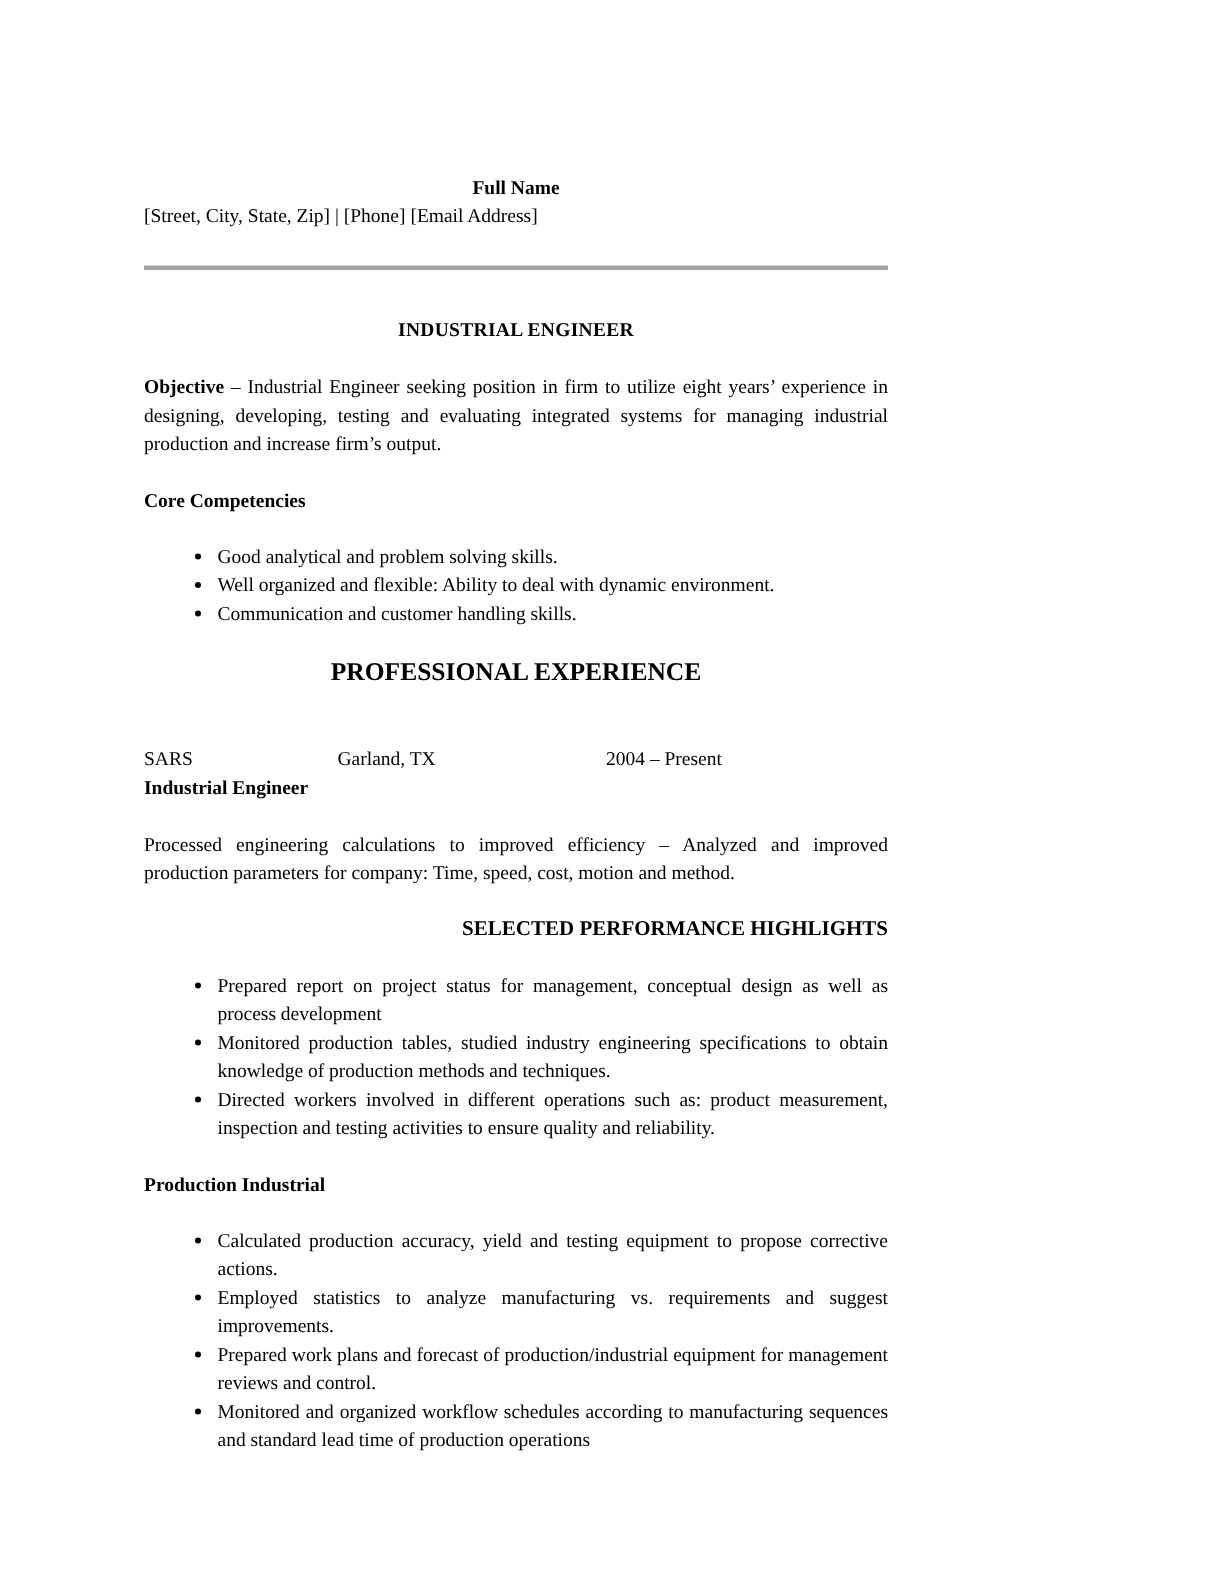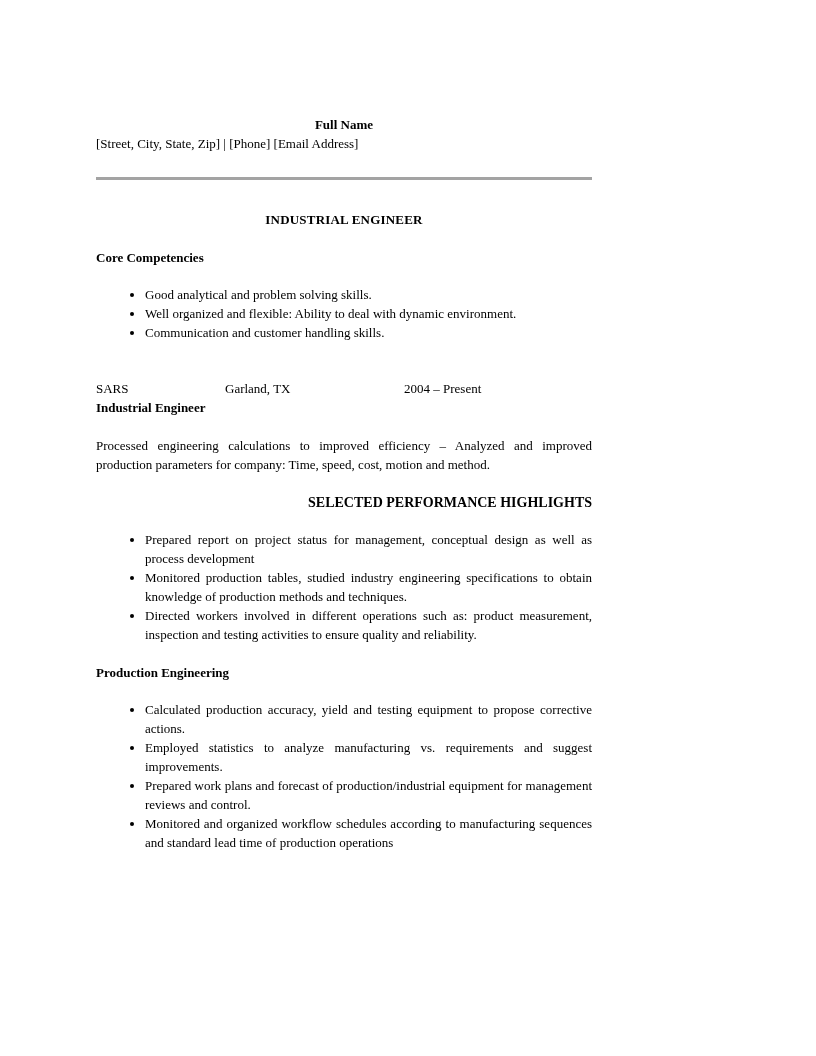--- a/index.html
+++ b/index.html
@@ -66,47 +66,49 @@
 
 <div class="page">
 
   <div class="name">Full Name</div>
   <div class="contact">[Street, City, State, Zip] | [Phone] [Email Address]</div>
 
   <div class="rule" style="background: rgb(163, 163, 163);"></div>
 
   <div class="doc-title">INDUSTRIAL ENGINEER</div>
 
+  <div class="para"><span class="bold">Objective</span> <span>– Industrial Engineer seeking position in firm to utilize eight years’ experience in designing, developing, testing and evaluating integrated systems for managing industrial production and increase firm’s output.</span></div>
 
   <div class="section-heading">Core Competencies</div>
 
   <ul class="bullets">
     <li>Good analytical and problem solving skills.</li>
     <li>Well organized and flexible: Ability to deal with dynamic environment.</li>
     <li>Communication and customer handling skills.</li>
   </ul>
 
+  <div class="exp-heading">PROFESSIONAL EXPERIENCE</div>
 
   <div class="employment-row">
     <span class="employer">SARS</span><span class="location">Garland, TX</span><span>2004 – Present</span>
   </div>
   <div class="job-title">Industrial Engineer</div>
 
   <div class="para">Processed engineering calculations to improved efficiency – Analyzed and improved production parameters for company: Time, speed, cost, motion and method.</div>
 
   <div class="highlights-heading">SELECTED PERFORMANCE HIGHLIGHTS</div>
 
 
   <ul class="bullets">
     <li>Prepared report on project status for management, conceptual design as well as process development</li>
     <li>Monitored production tables, studied industry engineering specifications to obtain knowledge of production methods and techniques.</li>
     <li>Directed workers involved in different operations such as: product measurement, inspection and testing activities to ensure quality and reliability.</li>
   </ul>
 
-  <div class="section-heading">Production Engineering</div>
+  <div class="section-heading">Production Industrial</div>
 
   <ul class="bullets">
     <li>Calculated production accuracy, yield and testing equipment to propose corrective actions.</li>
     <li>Employed statistics to analyze manufacturing vs. requirements and suggest improvements.</li>
     <li>Prepared work plans and forecast of production/industrial equipment for management reviews and control.</li>
     <li>Monitored and organized workflow schedules according to manufacturing sequences and standard lead time of production operations</li>
   </ul>
 
 </div>
 

